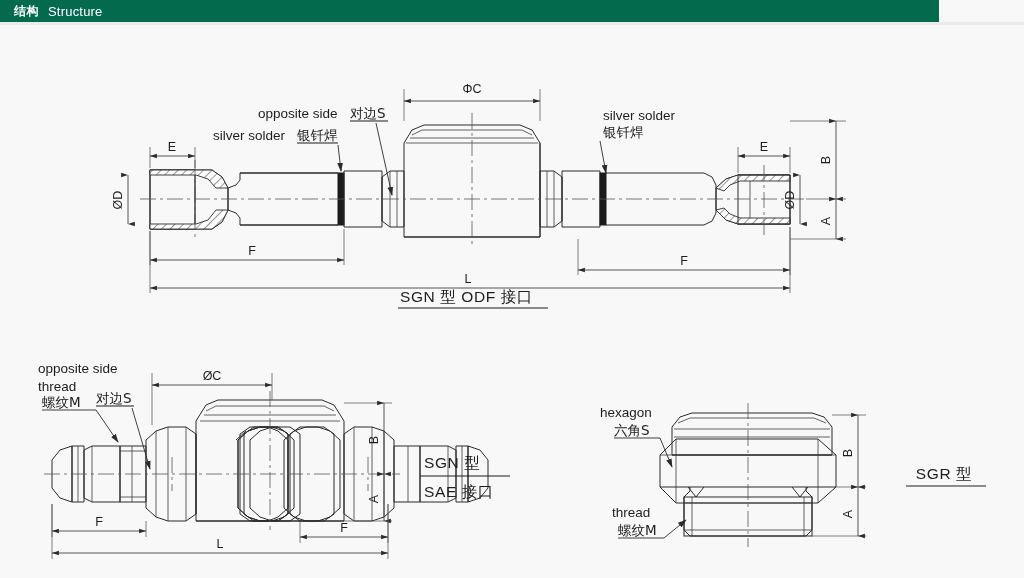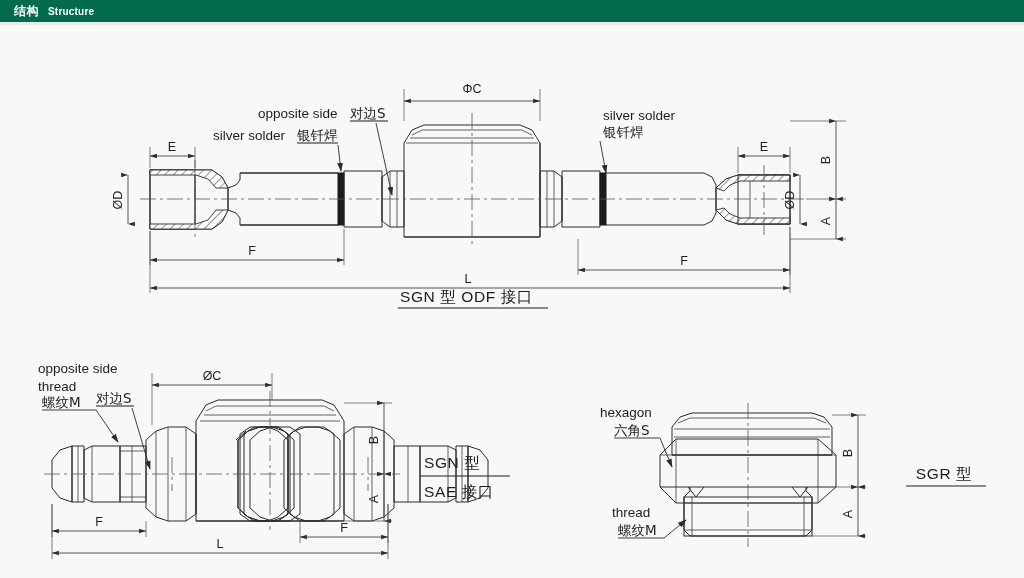--- a/index.html
+++ b/index.html
@@ -5,30 +5,30 @@
 <style>
   html,body{margin:0;padding:0;}
   body{
     width:1024px;height:578px;
     background:#f7f8f7;
     font-family:"Liberation Sans","DejaVu Sans",sans-serif;
     overflow:hidden;position:relative;
   }
   
   #header-bar{
-    position:absolute;left:0;top:0;width:1024px;height:22px;
+    position:absolute;left:0;top:0;width:939px;height:22px;
     background:#046a4e;display:flex;align-items:center;
   }
   #header-bar .hdr-cn{
     color:#ffffff;font-size:12px;font-weight:bold;
     margin-left:14px;letter-spacing:.5px;
     font-family:"DejaVu Sans",sans-serif;
   }
   #header-bar .hdr-en{
-    color:#ffffff;font-size:10px;font-weight:bold;
+    color:#ffffff;font-size:13px;font-weight:normal;
     margin-left:9px;letter-spacing:.2px;
   }
   #header-rule{
     position:absolute;left:0;top:22px;width:1024px;height:3px;
     background:#e9ece9;
   }
   
   #drawing-canvas{
     position:absolute;left:0;top:25px;width:918px;height:553px;
   }

